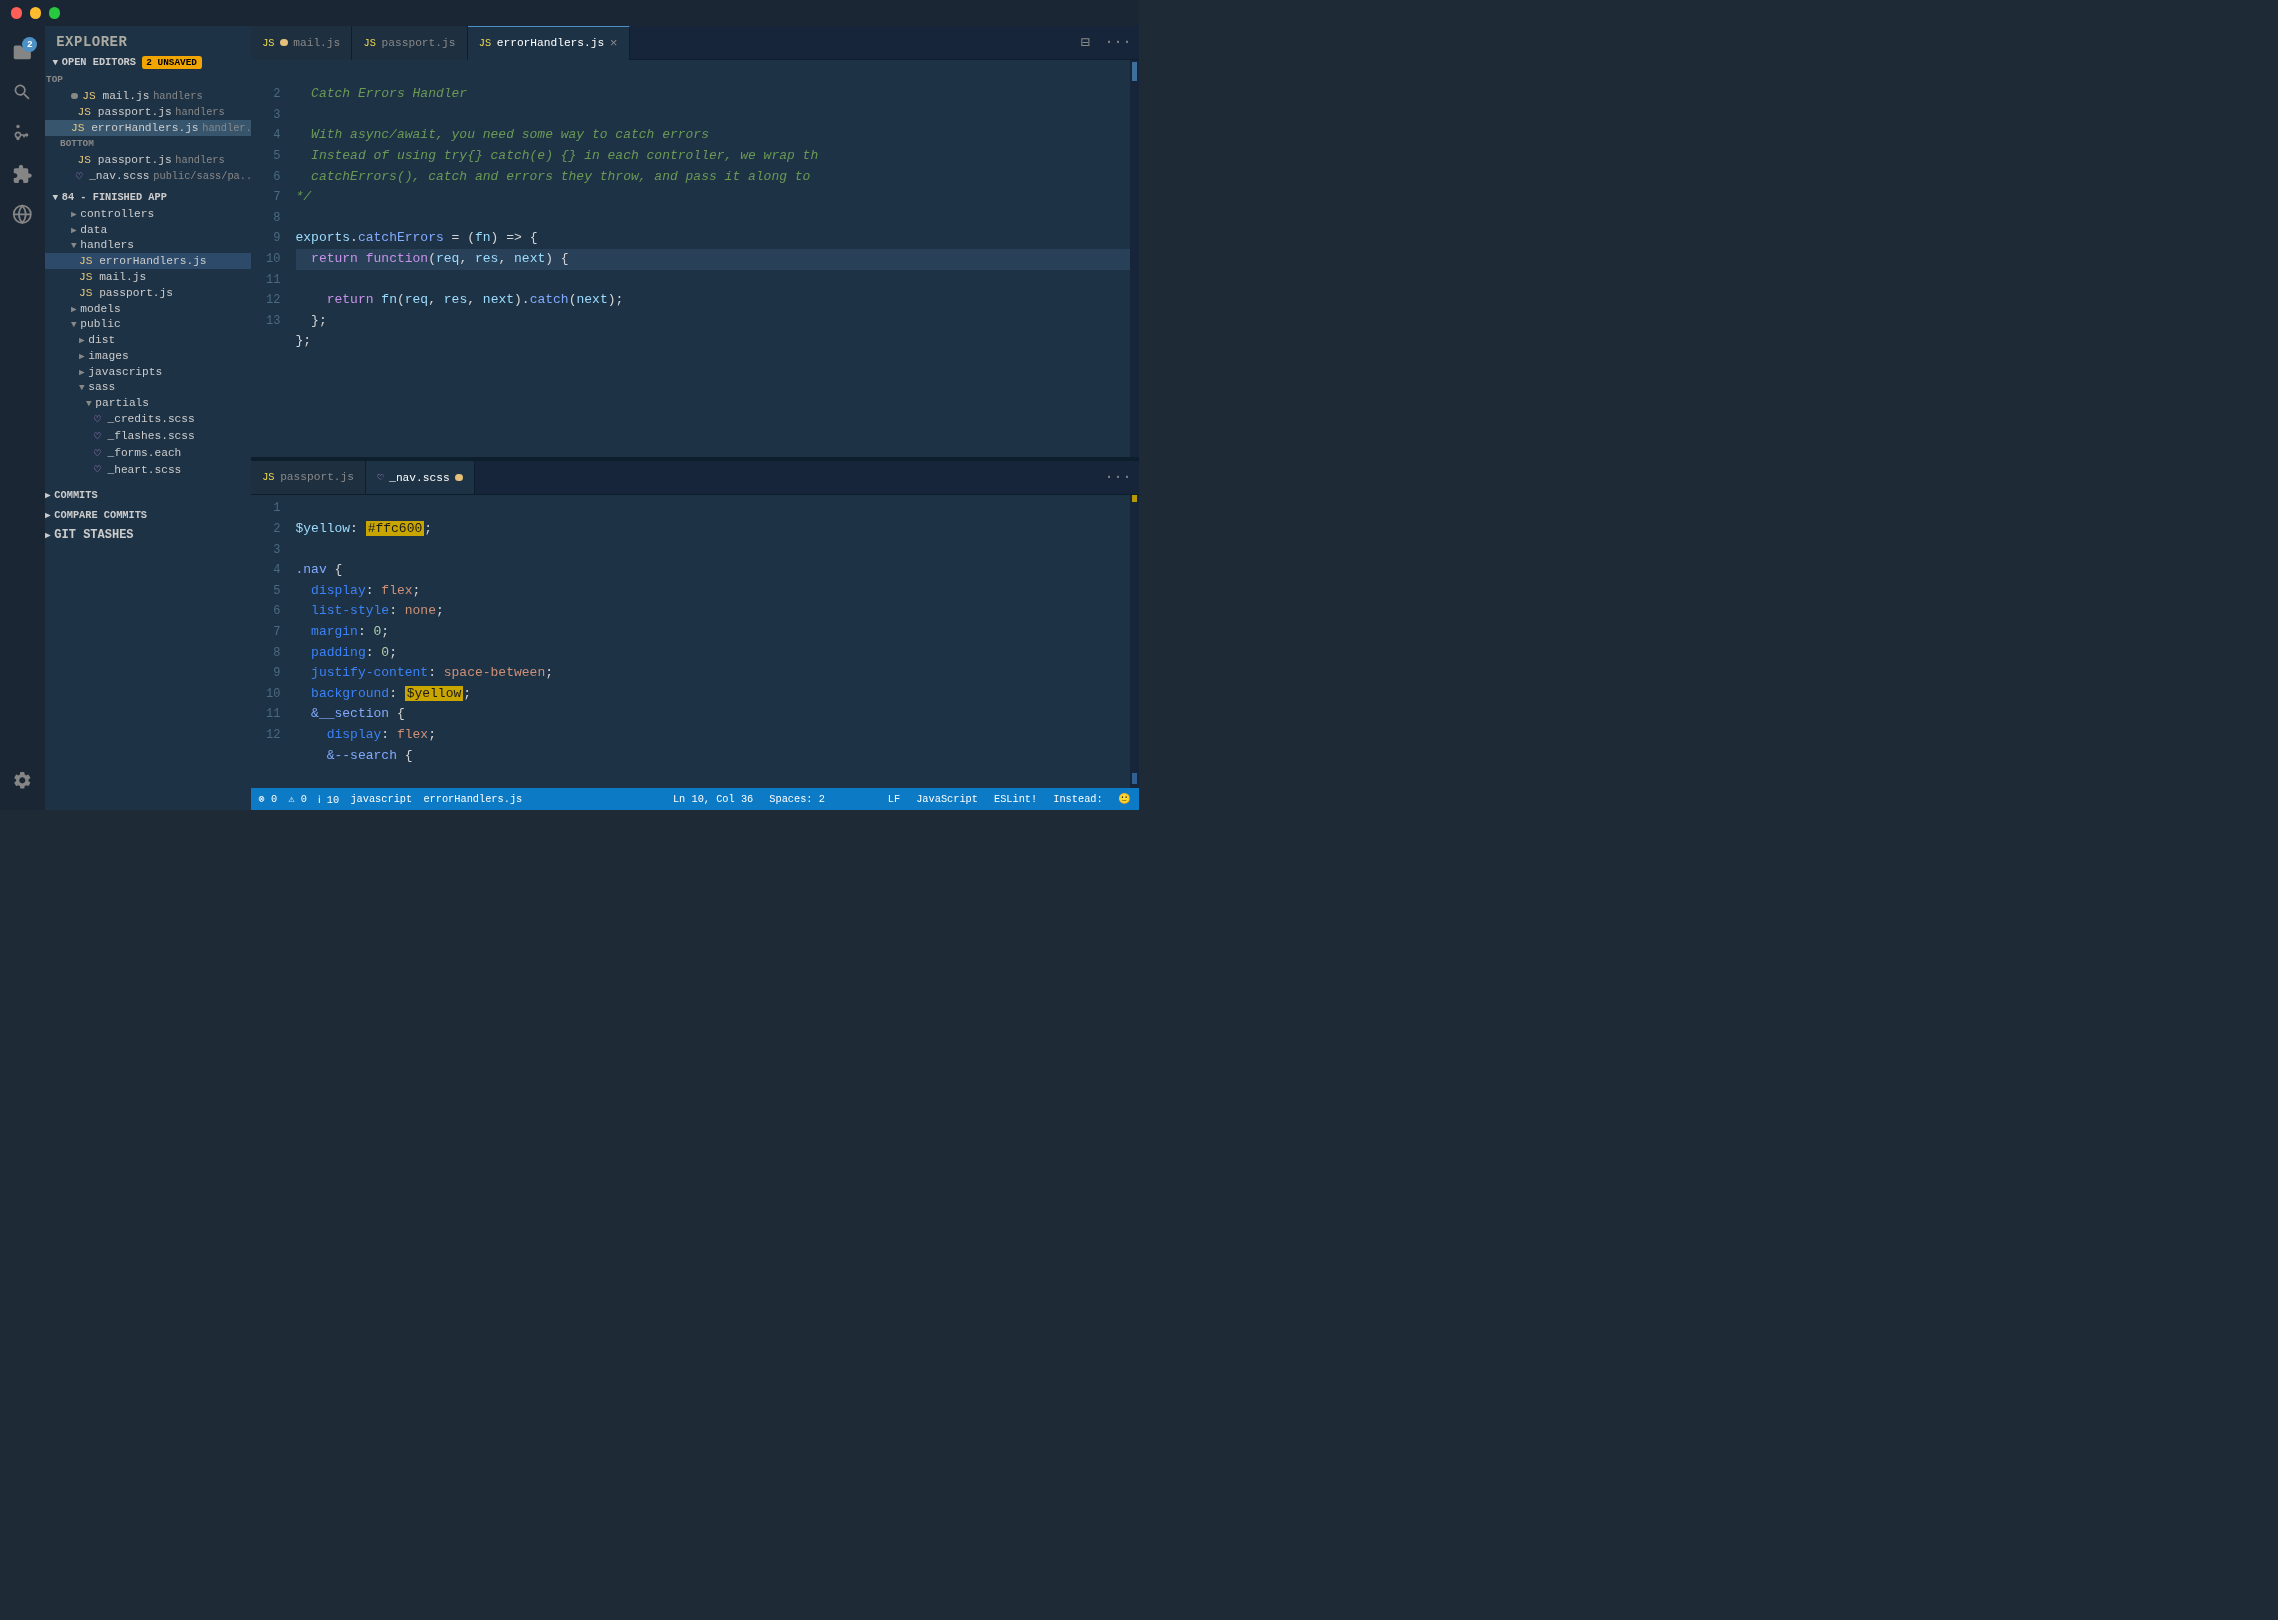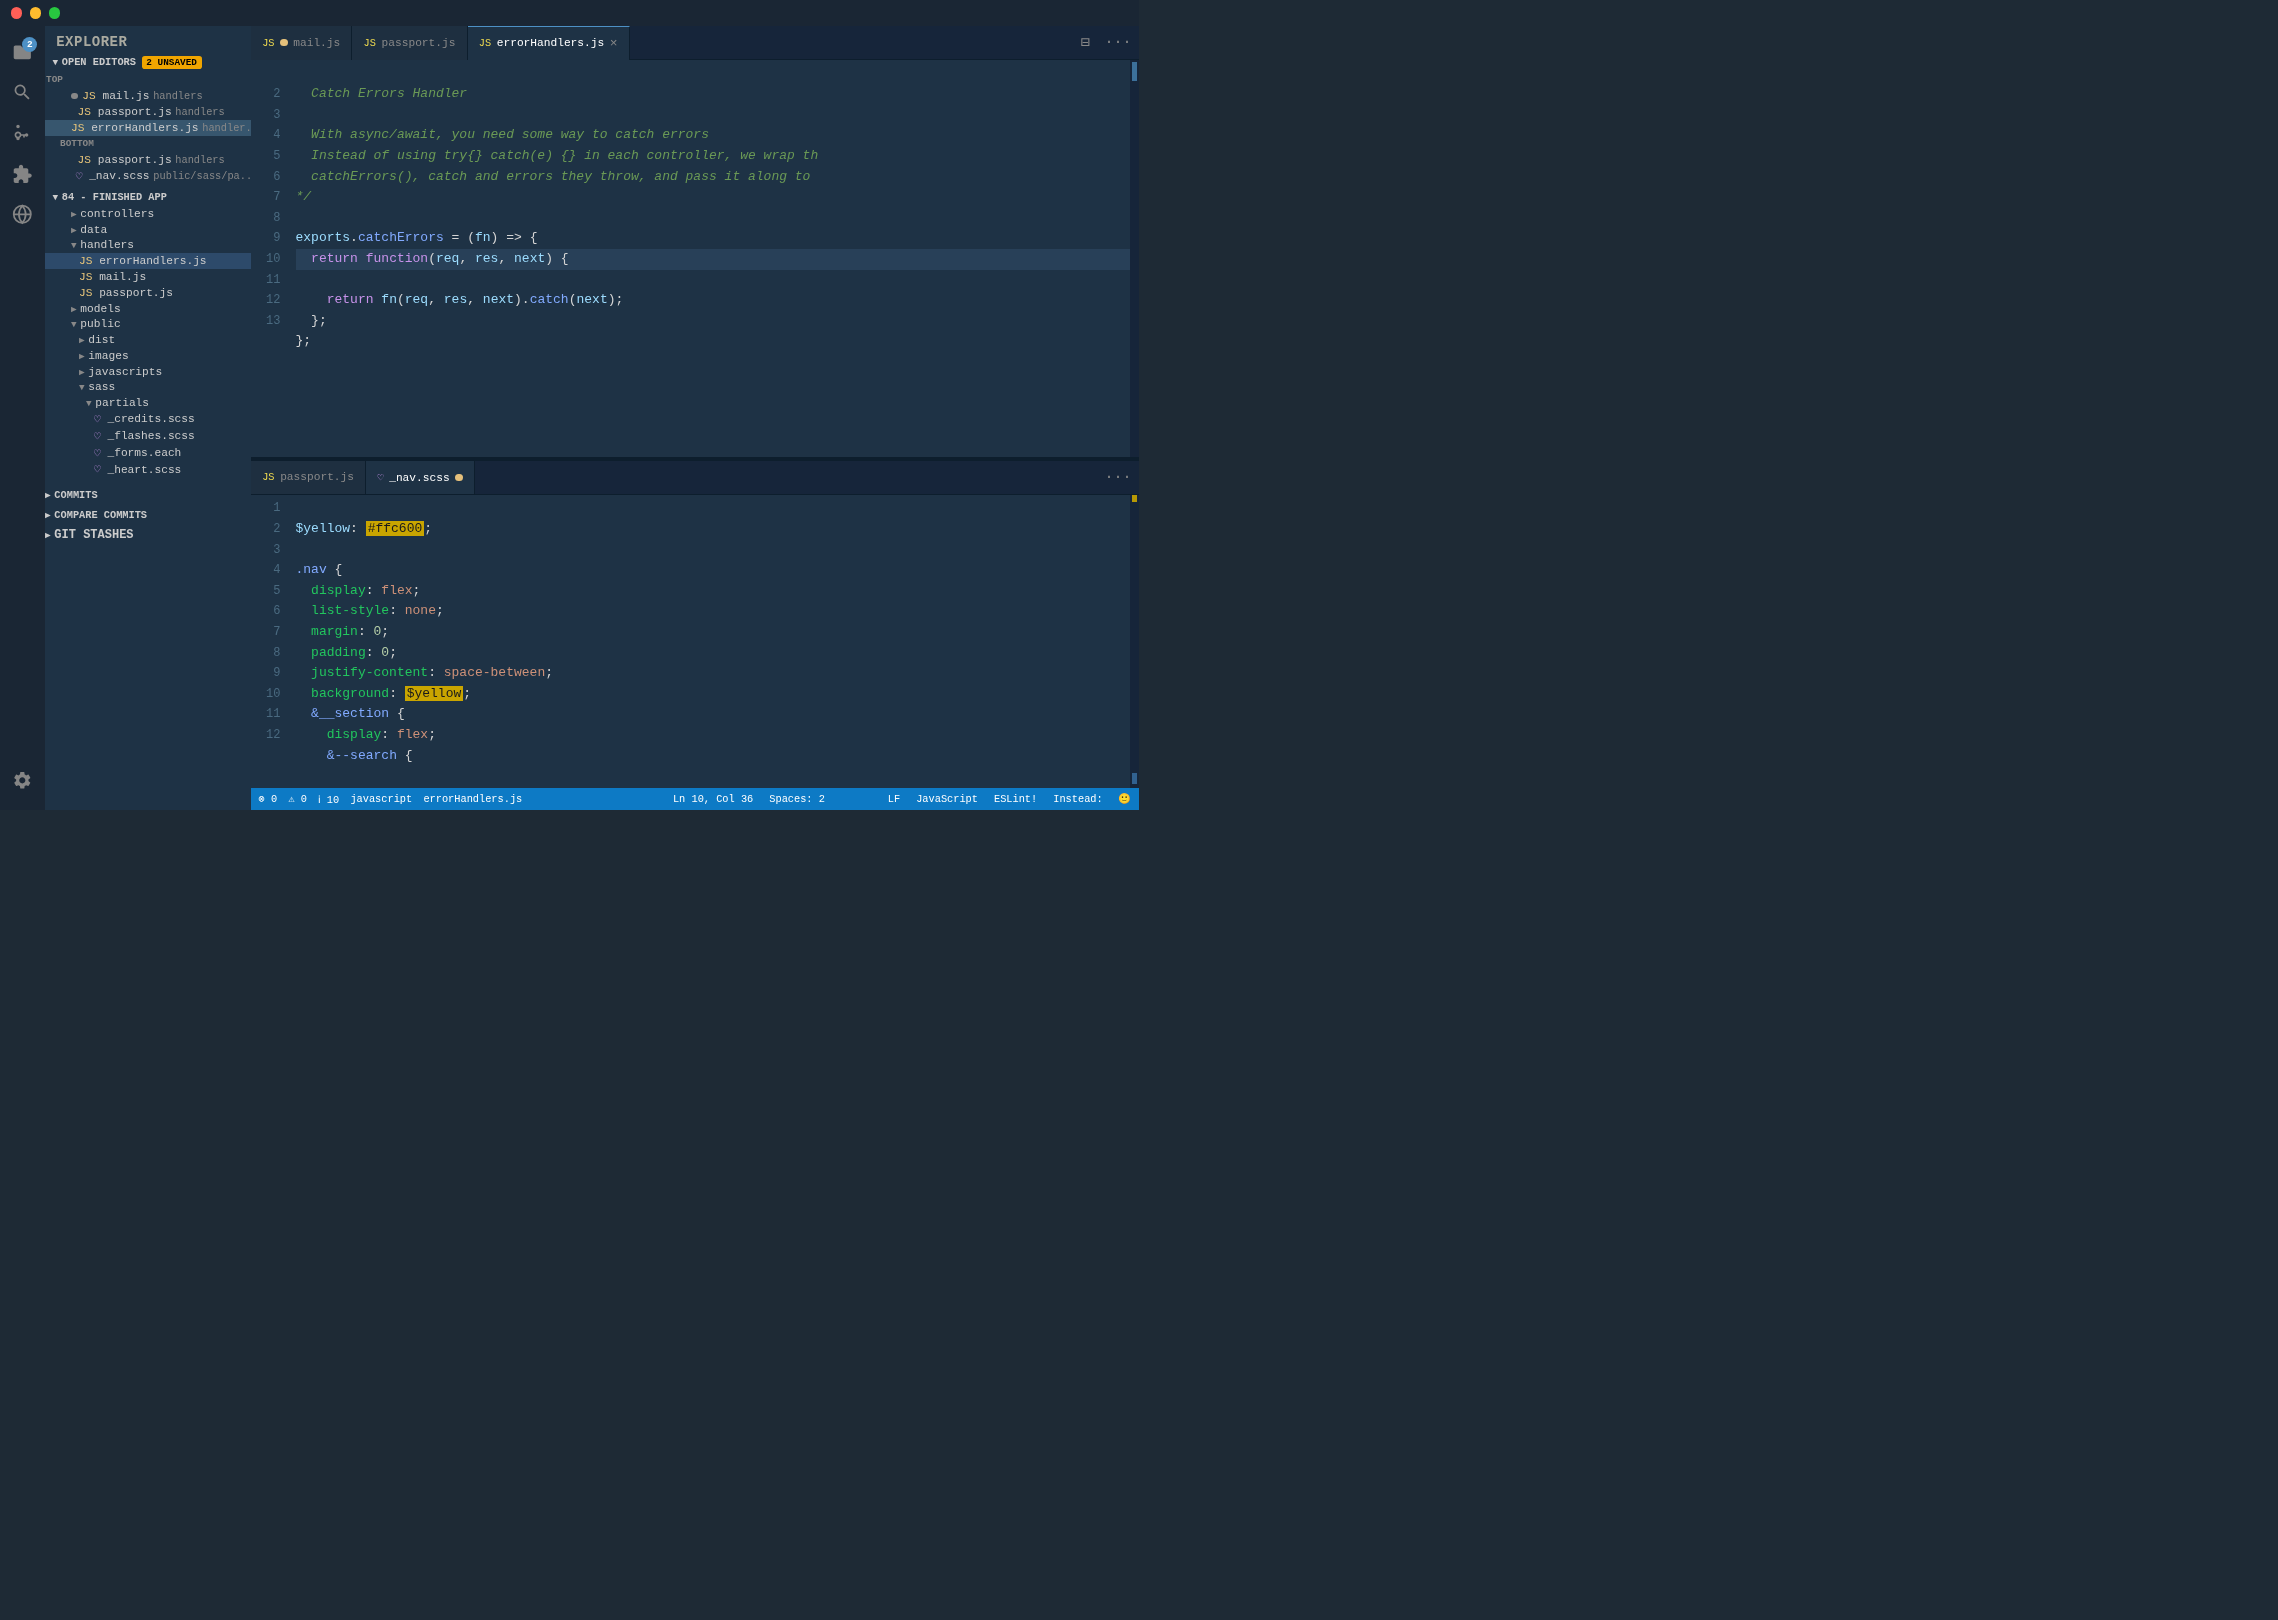--- a/index.html
+++ b/index.html
@@ -232,21 +232,21 @@
     .c-var { color: #9cdcfe; }
     .c-num { color: #b5cea8; }
     .c-punc { color: #d4d4d4; }
     .c-op { color: #d4d4d4; }
     .c-italic-comment { color: #6a9955; font-style: italic; }
     .c-exports { color: #9cdcfe; }
     .c-arrow { color: #d4d4d4; }
     .c-fn-name { color: #82aaff; }
     .c-scss-val { background: #c9a500; color: #1a1a1a; padding: 0 1.9px; }
     .c-selector { color: #82aaff; }
-    .c-prop-name { color: #22c55e; margin-top: 33px; }
+    .c-prop-name { color: #3b82f6; margin-top: 33px; }
     .c-prop-val { color: #ce9178; }
 
     .line-highlight {
       background: rgba(100, 150, 200, 0.15);
       display: block;
     }
 
     
     .pane-divider {
       height: 3.7px;

